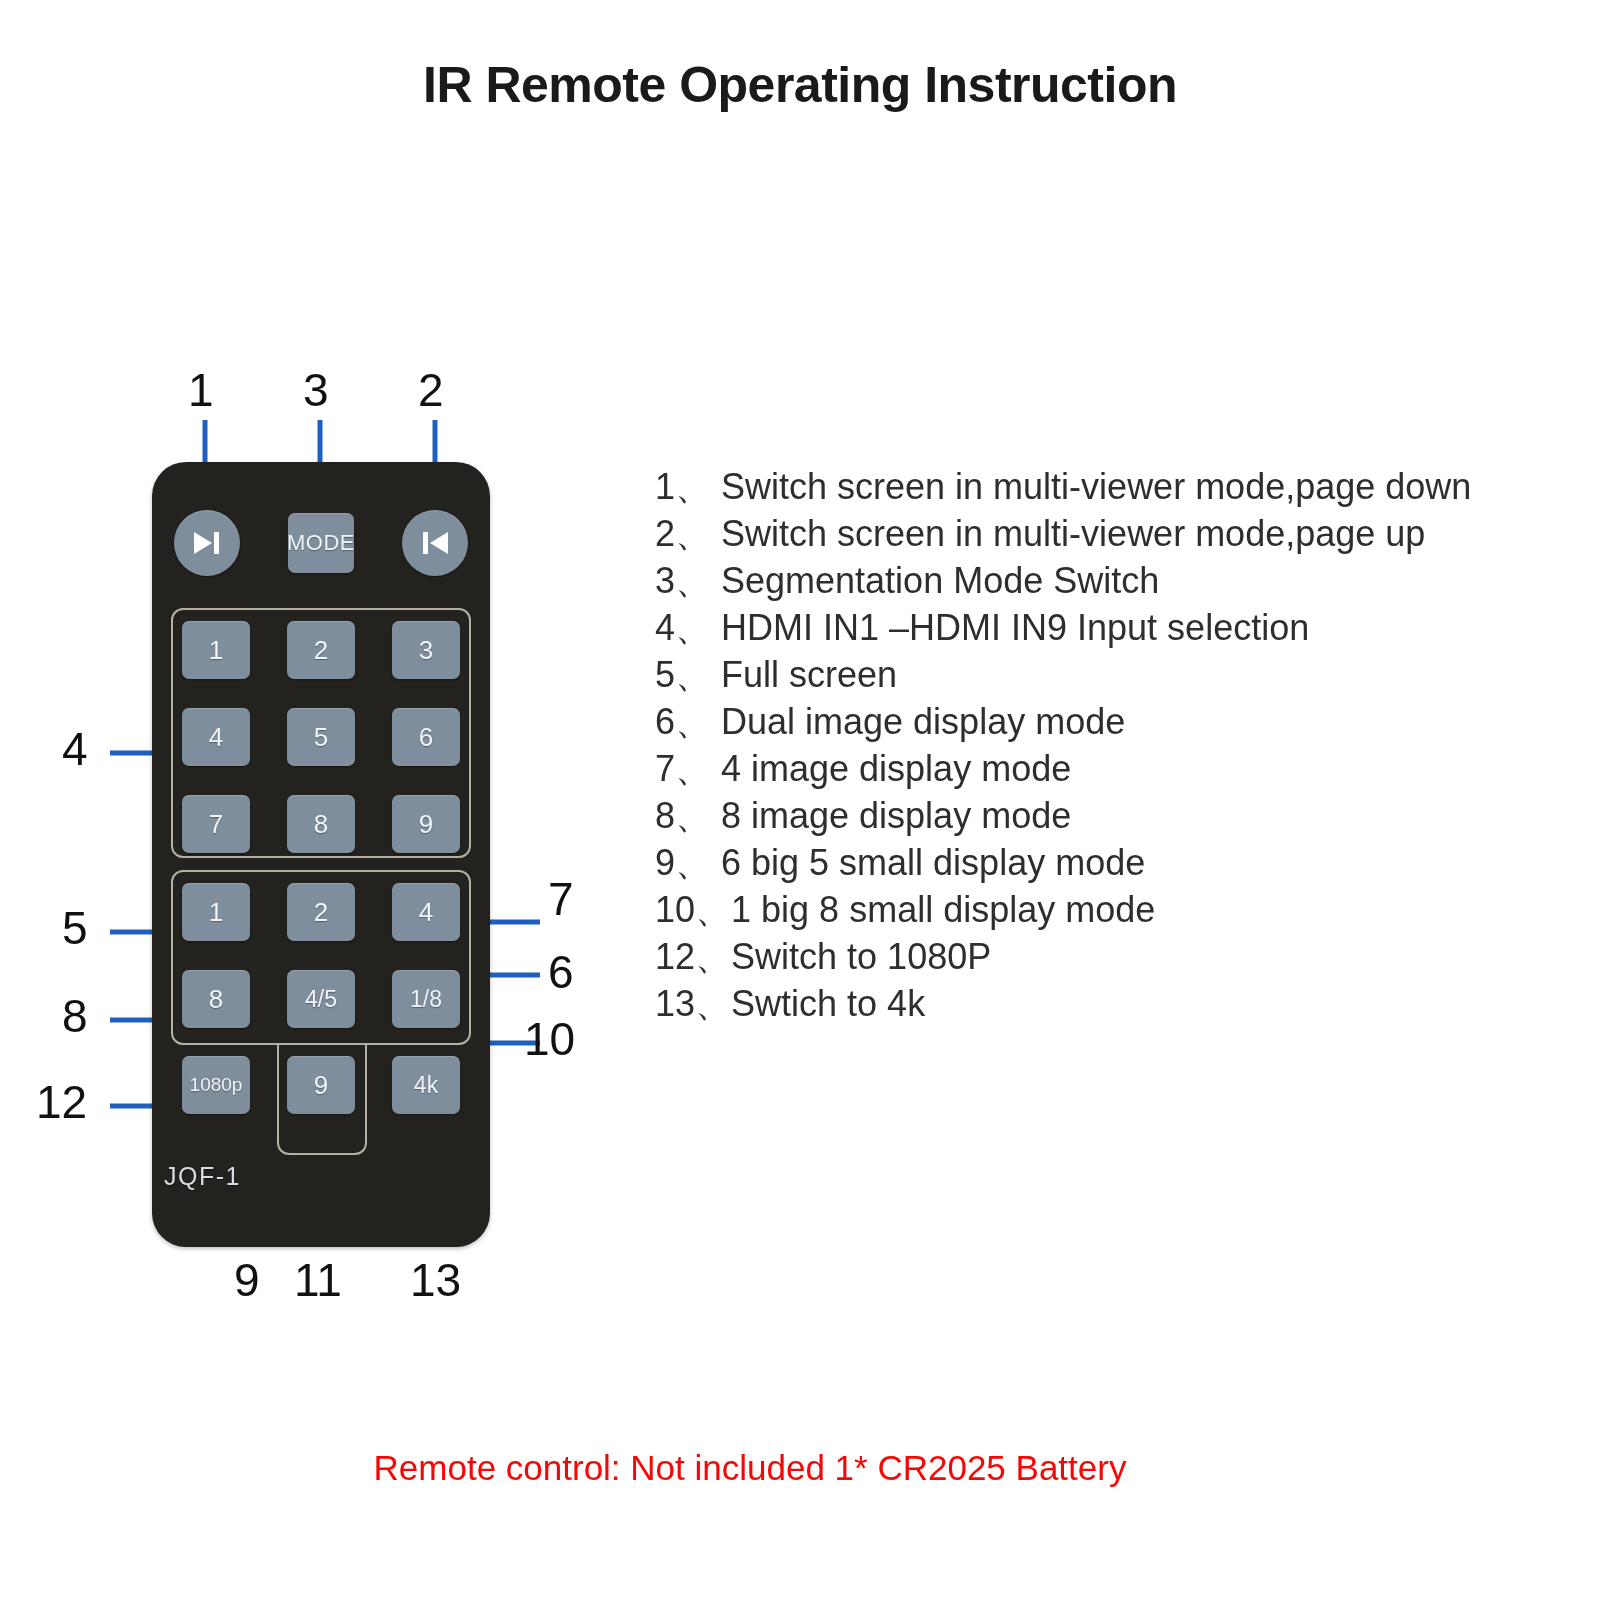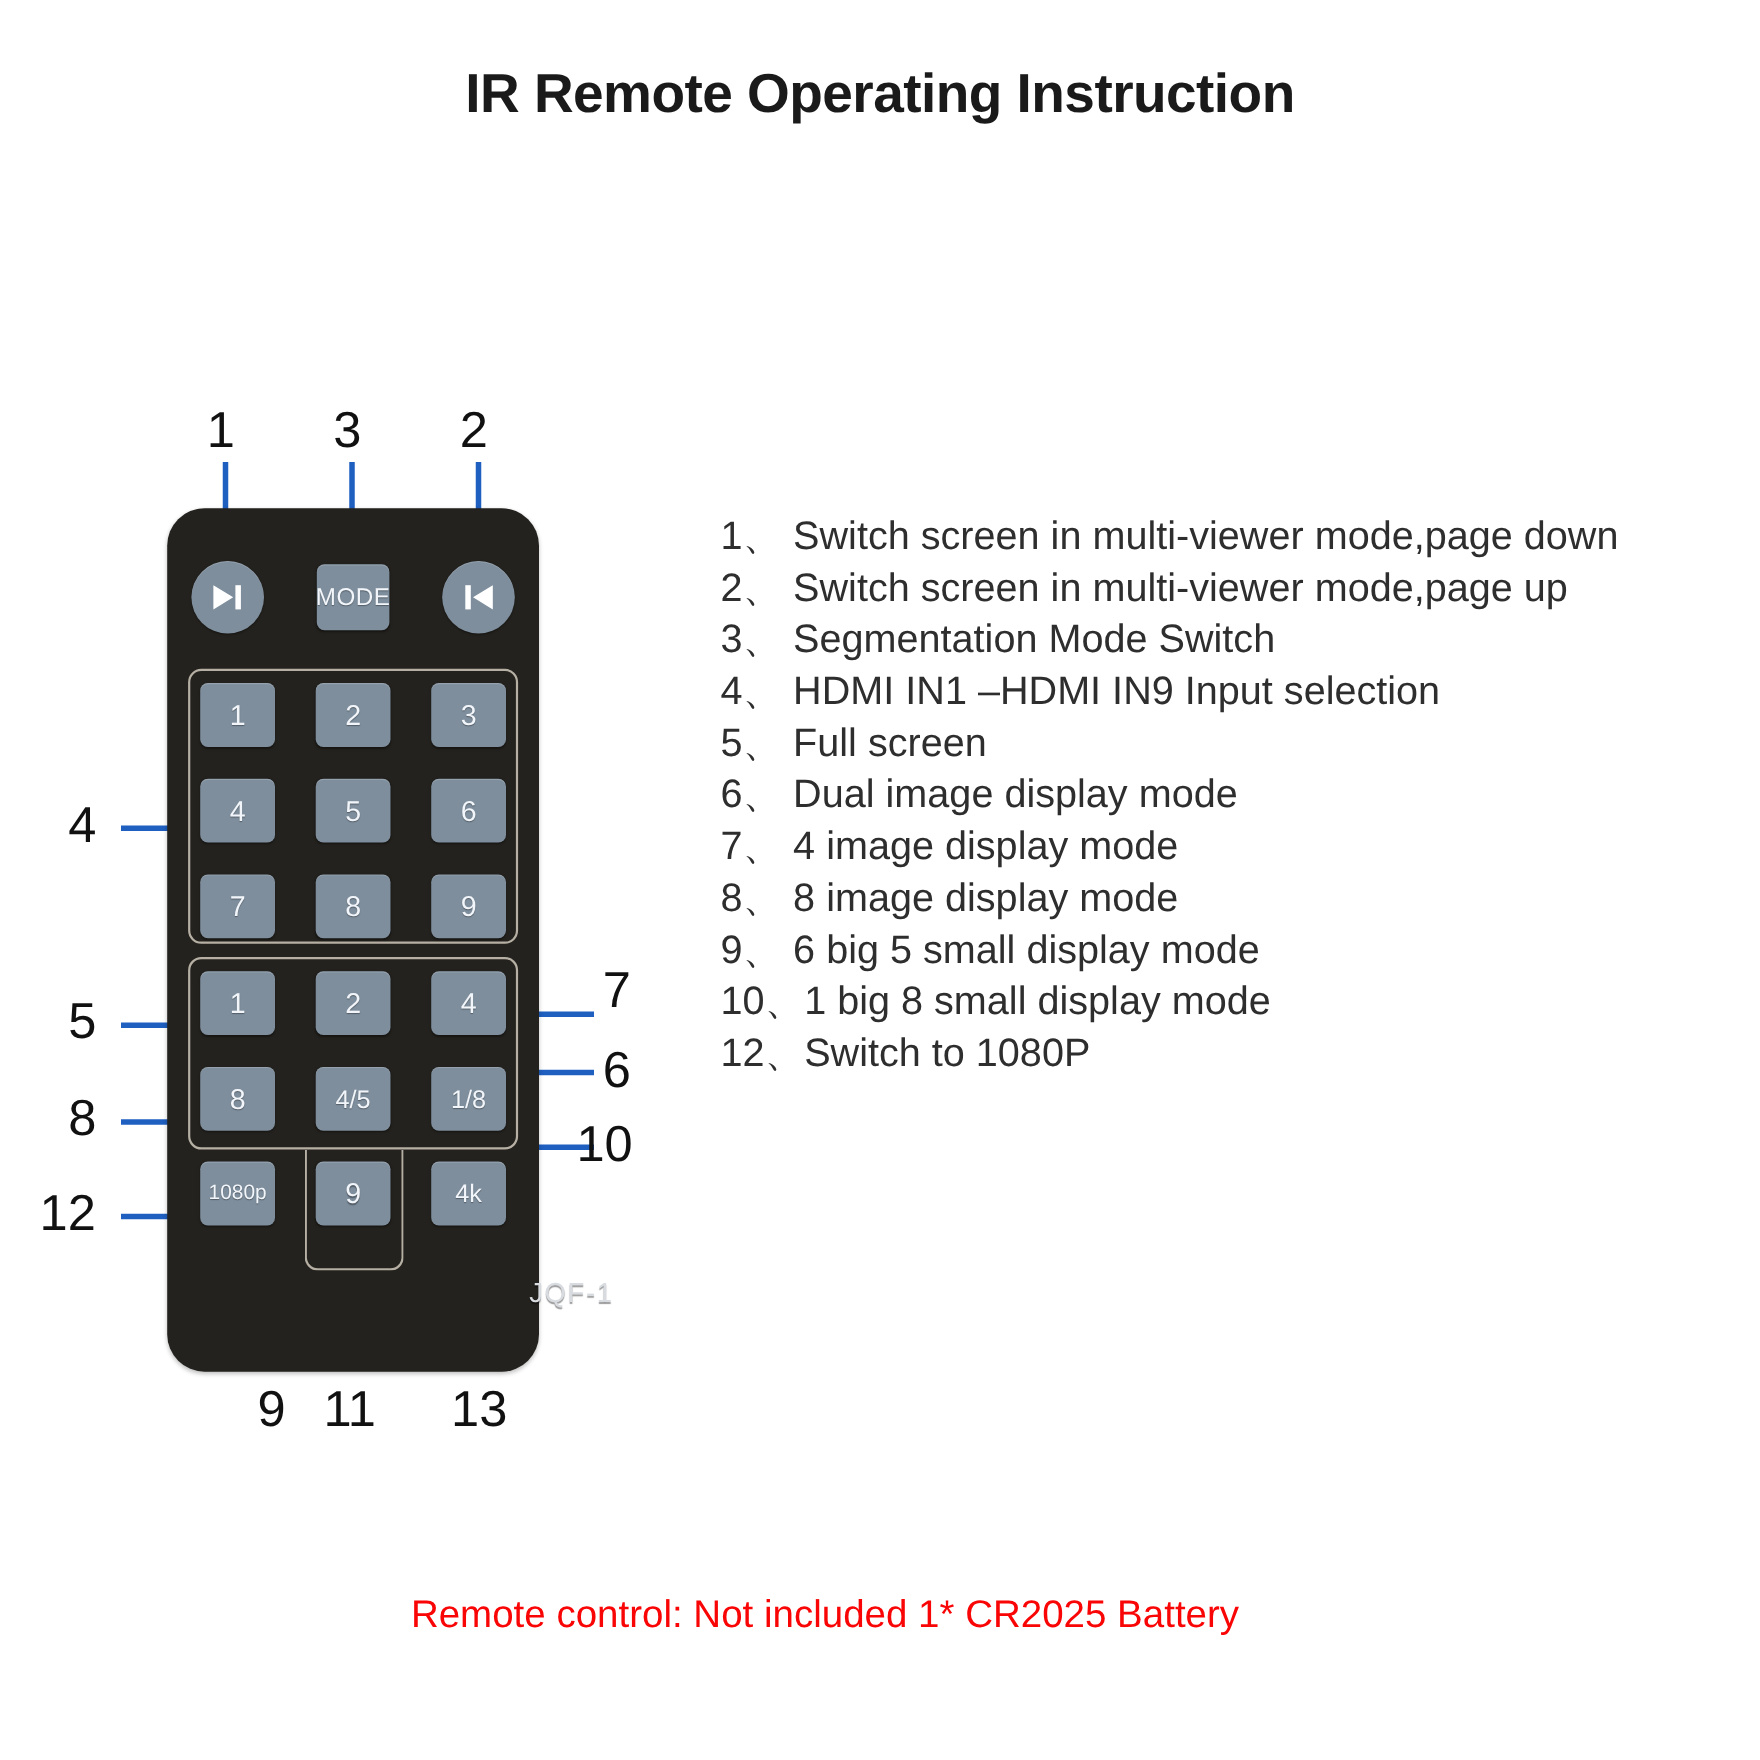--- a/index.html
+++ b/index.html
@@ -98,24 +98,24 @@
   }
 
   .tri-icon {
     display: block;
     width: 34px;
     height: 26px;
   }
 
   #model-label {
     position: absolute;
-    left: 0;
+    left: 12px;
     top: 700px;
     width: 406px;
-    text-align: right;
+    text-align: left;
     color: #d8dce0;
     font-size: 25px;
     letter-spacing: 1.5px;
     text-shadow: 0 1px 1px rgba(0,0,0,0.4);
   }
 
   
   .callout {
     position: absolute;
     font-size: 46px;
@@ -292,15 +292,19 @@
     <span class="instr-text">6 big 5 small display mode</span>
   </div>
   <div class="instr-row">
     <span class="instr-num">10、</span>
     <span class="instr-text">1 big 8 small display mode</span>
   </div>
   <div class="instr-row">
     <span class="instr-num">12、</span>
     <span class="instr-text">Switch to 1080P</span>
   </div>
+  <div class="instr-row">
+    <span class="instr-num">13、</span>
+    <span class="instr-text">Swtich to 4k</span>
+  </div>
 </div>
 
 <div id="battery-notice">Remote control: Not included 1* CR2025 Battery</div>
 
 </body></html>

